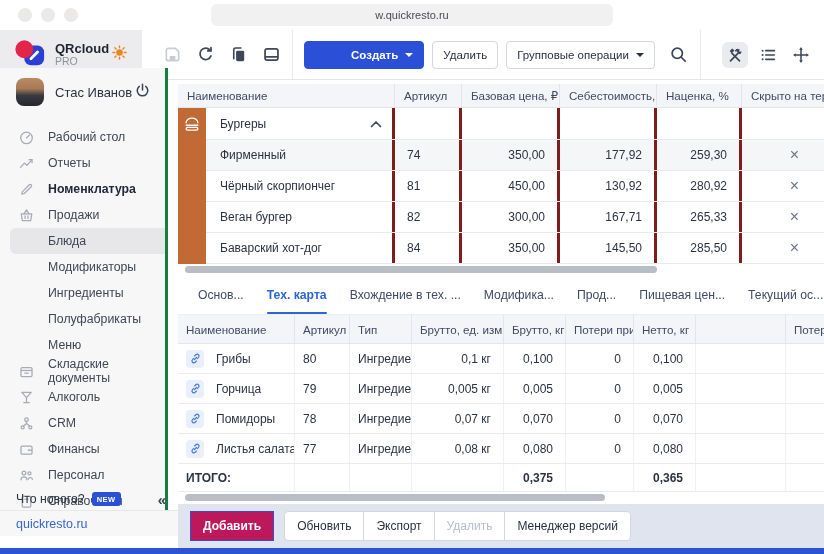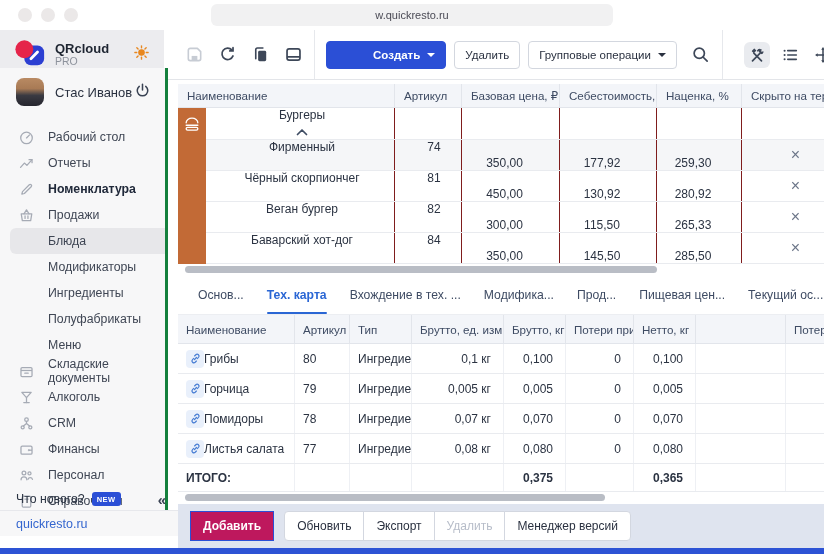--- a/index.html
+++ b/index.html
@@ -9,21 +9,21 @@
 
   
   .browser-bar { position:absolute; top:0; left:0; width:824px; height:30px; background:#fff; }
   .win-dots { position:absolute; top:8px; left:18px; display:flex; gap:9px; }
   .win-dots span { width:14px; height:14px; border-radius:50%; background:#ebe8e8; }
   .url-pill { position:absolute; top:4px; left:50%; transform:translateX(-50%); width:402px; height:22px;
     background:#f1f1f2; border-radius:6px; font-size:11px; color:#4a4a55; text-align:center; line-height:22px; }
 
   
   .app-header { position:absolute; top:30px; left:0; width:824px; height:50px; border-bottom:1px solid #e3e5e9; display:flex; }
-  .logo-area { width:164px; height:100%; background:#ececef; display:flex; align-items:center; padding-left:14px; flex:none; }
+  .logo-area { width:142px; height:100%; background:#ececef; display:flex; align-items:center; padding-left:14px; flex:none; }
   .brand-text { margin-left:9px; line-height:1.1; }
   .brand-name { font-size:13px; font-weight:bold; color:#1e2531; }
   .brand-tier { font-size:10.5px; color:#8d929c; }
   .sun { margin-left:auto; margin-right:14px; }
 
   .toolbar { flex:1; background:#fff; display:flex; align-items:center; padding-left:20px; position:relative; }
   .tb-icon { width:20px; height:20px; flex:none; display:flex; align-items:center; justify-content:center; }
   .tb-icon + .tb-icon { margin-left:13px; }
   .vsep { width:1px; align-self:stretch; background:#e6e8ec; margin:0 11px; flex:none; }
   .btn { border:1px solid #d3d7df; background:#fff; border-radius:4px; font-size:11.5px; color:#2a3140;
@@ -64,22 +64,22 @@
   .mt-head { margin-top:4px; display:grid; grid-template-columns:217px 67px 98px 97px 85px 130px; height:24px;
     background:#f3f5f9; border-bottom:1px solid #e2e5eb; width:694px; }
   .mt-head > div { font-size:11.6px; color:#3e4b63; display:flex; align-items:center; padding-left:9px;
     border-right:1px solid #e2e5eb; overflow:hidden; white-space:nowrap; }
   .mt-body { position:relative; width:694px; }
   .stripe { position:absolute; left:0; top:0; width:28px; height:156px; background:#c26a36; display:flex; justify-content:center; }
   .stripe svg { margin-top:6px; }
   .mt-grouprow, .mt-row { margin-left:28px; display:grid; border-bottom:1px solid #e9ebef; }
   .mt-grouprow { grid-template-columns:189px 67px 98px 97px 85px 108px; height:32px; }
   .mt-row { grid-template-columns:189px 67px 98px 97px 85px 108px; height:31px; }
-  .mt-grouprow > div, .mt-row > div { display:flex; align-items:center; border-right:1px solid #7f1d1d;
-    font-size:12px; color:#2b3342; overflow:hidden; white-space:nowrap;flex-direction:column; }
+  .mt-grouprow > div, .mt-row > div { display:flex; align-items:center; border-right:3px solid #7f1d1d;
+    font-size:12px; color:#2b3342; overflow:hidden; white-space:nowrap; }
   .cell-name { padding:0 10px 0 14px; justify-content:space-between; }
   .cell-sku { padding-left:12px; }
   .num { justify-content:flex-end; padding-right:12px; }
   .cell-x { justify-content:center; }
   .row-x { font-size:16px; color:#6b7588; line-height:1; }
   .mt-row.hl { background:#f5f6f8; }
 
   .hscroll { height:12px; position:relative; width:646px; }
   .hscroll .thumb { position:absolute; top:2px; height:7px; border-radius:4px; background:#b9bdc5; }
 
@@ -90,21 +90,21 @@
   .tab.active::after { content:""; position:absolute; left:0; right:0; bottom:0; height:2.5px; background:#2a66d4; border-radius:2px; }
 
   
   .dt-head, .dt-row, .dt-total { display:grid; grid-template-columns:117px 55px 62px 92px 62px 68px 62px 90px 130px; width:738px; }
   .dt-head { height:30px; background:#f3f5f9; border-bottom:1px solid #e2e5eb; border-top:1px solid #eceef2; }
   .dt-head > div { font-size:11.6px; color:#3e4b63; display:flex; align-items:center; padding-left:8px;
     border-right:1px solid #e2e5eb; overflow:hidden; white-space:nowrap; }
   .dt-row { height:30px; border-bottom:1px solid #e9ebef; }
   .dt-row > div, .dt-total > div { display:flex; align-items:center; font-size:12px; color:#2b3342;
     border-right:1px solid #eef0f4; overflow:hidden; white-space:nowrap; }
-  .dt-name { padding-left:8px; gap:0;text-align:right; }
+  .dt-name { padding-left:8px; gap:12px;text-align:right; }
   .chain-box { width:18px; height:18px; border-radius:4px; background:#e9f0fb; display:flex; align-items:center; justify-content:center; flex:none; }
   .dt-total { height:28px; border-bottom:1px solid #e9ebef; }
   .dt-total .lbl { font-weight:bold; padding-left:8px; font-size:12px; }
   .dt-total .num { font-weight:bold; }
 
   
   .footer-bar { height:44px; background:#dfe4ef; display:flex; align-items:center; padding-left:12px; width:646px; }
   .fbtn { font-size:12px; padding:7px 12px; background:#fff; border:1px solid #d3d7e0; color:#2a3140; white-space:nowrap; }
   .fbtn.primary { background:#be185d; border-color:#2b4fd6; color:#fff; font-weight:bold; border-radius:0; margin-right:10px; }
   .fgroup { display:flex; }
@@ -439,21 +439,21 @@
         <div class="cell-x">
             <span class="row-x">×</span>
           </div>
       </div>
       <div class="mt-row">
         <div class="cell-name">
             <span>Веган бургер</span>
           </div>
         <div class="cell-sku">82</div>
         <div class="num">300,00</div>
-        <div class="num">115,50</div>
+        <div class="num">167,71</div>
         <div class="num">265,33</div>
         <div class="cell-x">
             <span class="row-x">×</span>
           </div>
       </div>
       <div class="mt-row">
         <div class="cell-name">
             <span>Баварский хот-дог</span>
           </div>
         <div class="cell-sku">84</div>

